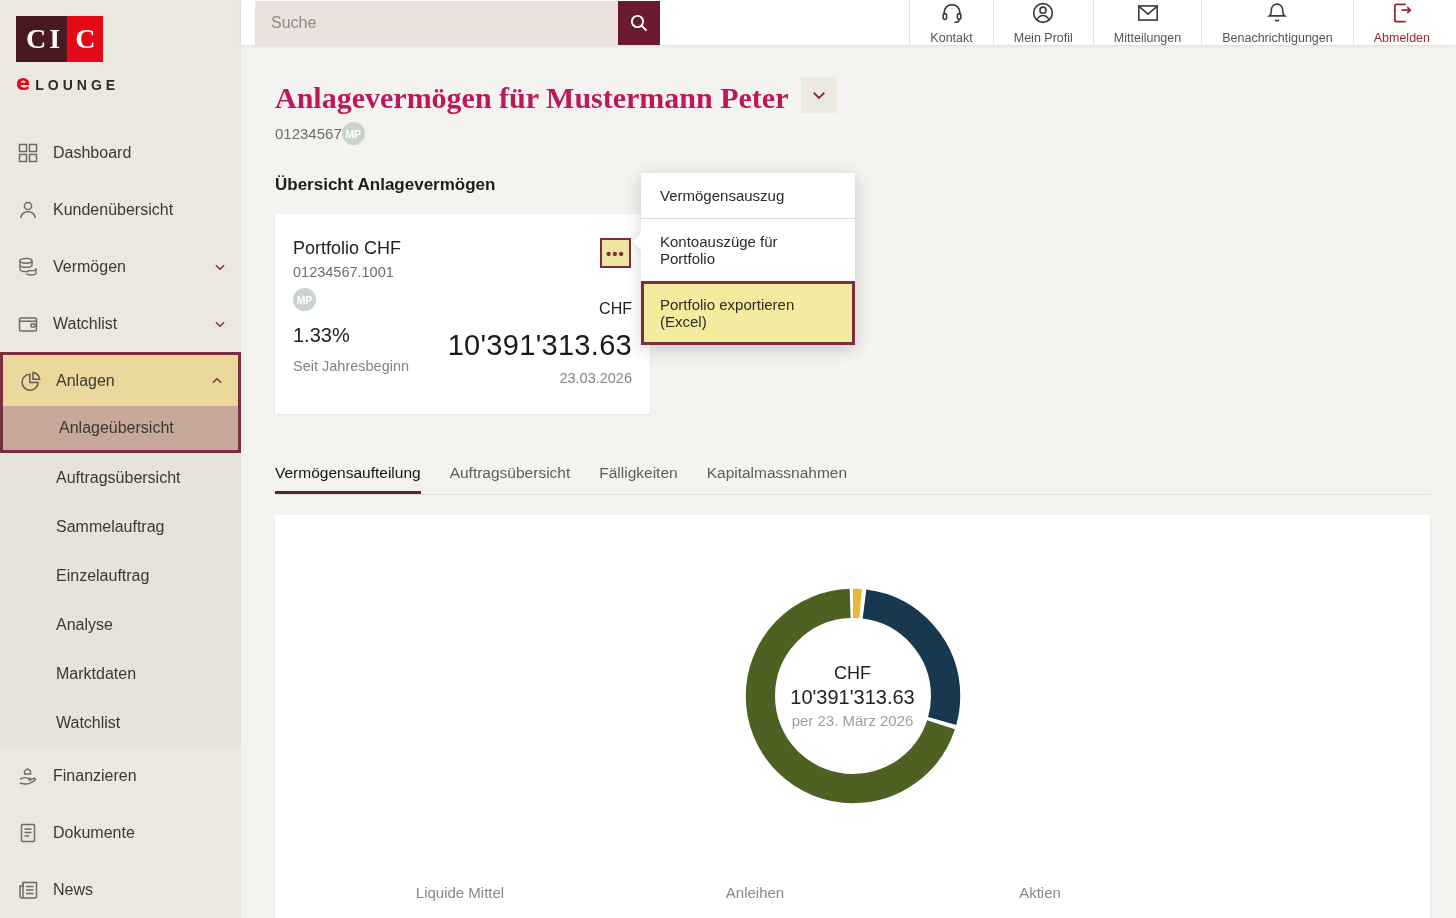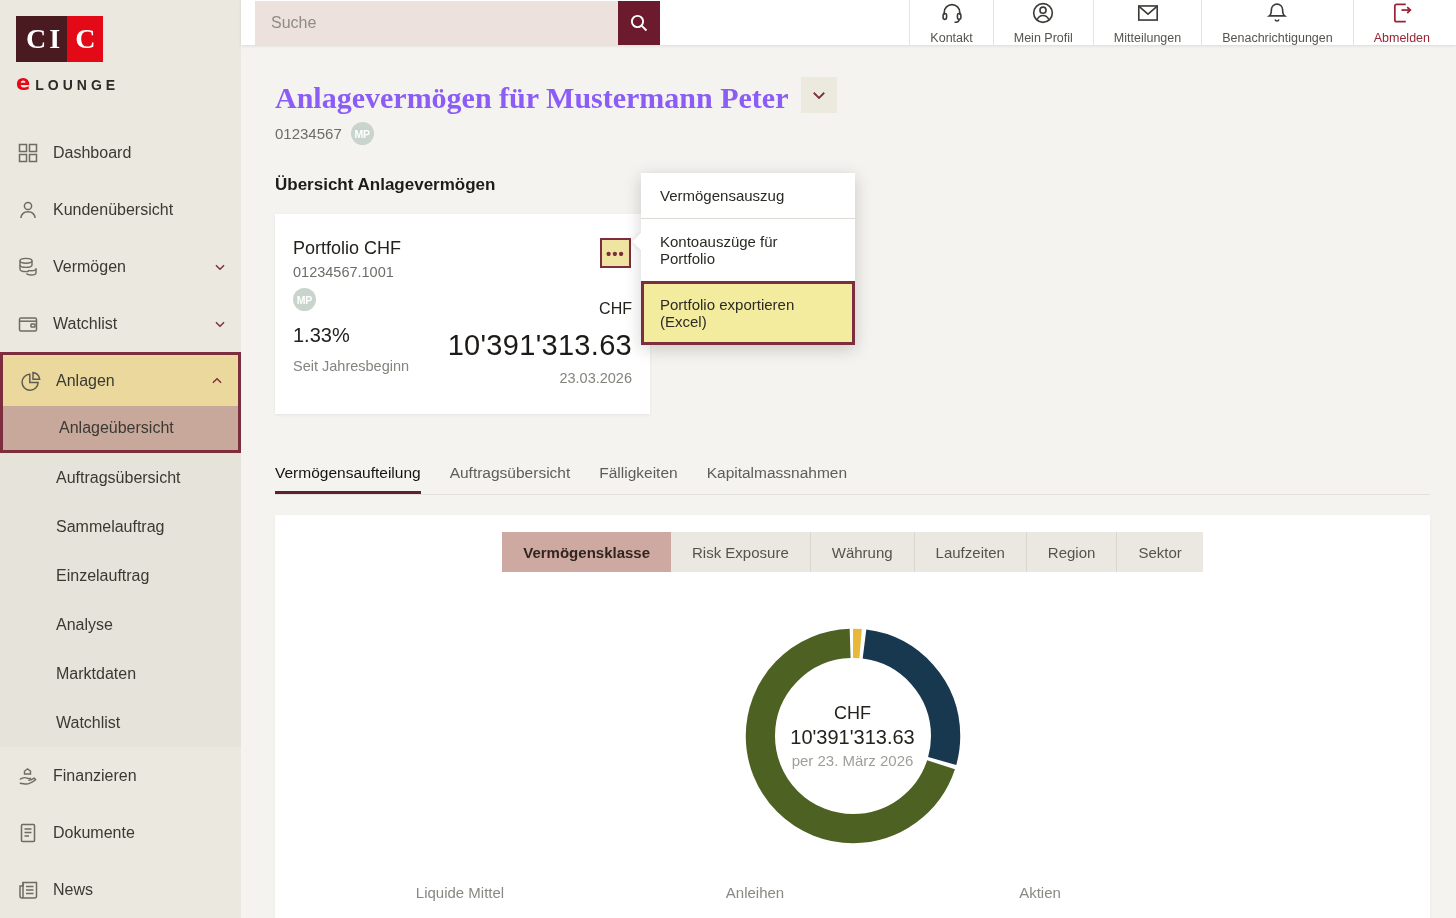--- a/index.html
+++ b/index.html
@@ -42,24 +42,24 @@
   .search-btn { width:42px; background:#6b1b2d; border:none; cursor:pointer;
     display:flex; align-items:center; justify-content:center; }
   .actions { display:flex; height:100%; align-items:stretch; margin-right:6px; }
   .action { display:flex; flex-direction:column; align-items:center; justify-content:center;
     gap:5px; padding:0 20px; border-left:1px solid #e3e3e0; cursor:pointer; min-width:72px; }
   .action .lbl { font-size:12.5px; color:#55534e; white-space:nowrap; }
   .action.logout .lbl { color:#9a2433; }
   
   .content { flex:1; position:relative; padding:0 26px 0 34px; }
   .title-row { margin-top:30px; display:flex; align-items:center; gap:12px; }
-  h1 { font-family:"Liberation Serif", serif; font-size:30px; font-weight:700; color:#8b5cf6;margin-top:6px; }
+  h1 { font-family:"Liberation Serif", serif; font-size:30px; font-weight:700; color:#be185d;margin-top:6px; }
   .chev-btn { width:36px; height:36px; background:#eceade; border:none; cursor:pointer;
     display:flex; align-items:center; justify-content:center; }
-  .subtitle-row { margin-top:7px; display:flex; align-items:center; gap:9px; }
+  .subtitle-row { margin-top:7px; display:flex; align-items:center; gap:0; }
   .cust-id { font-size:15px; color:#6e6c66; }
   .avatar { width:23px; height:23px; border-radius:50%; background:#c9d5cc; color:#fff;
     font-size:10.5px; font-weight:bold; display:flex; align-items:center; justify-content:center; }
   .section-title { margin-top:30px; font-size:17px; font-weight:bold; color:#1d1c18; }
   
   .card { margin-top:19px; width:375px; height:200px; background:#fff; position:relative;
     box-shadow:0 1px 3px rgba(0,0,0,.07); padding:24px 18px 0 18px; }
   .card .pname { font-size:18px; color:#24221d; }
   .card .pacct { margin-top:5px; font-size:14.5px; color:#6e6c66; }
   .card .avatar { margin-top:8px; }
@@ -367,28 +367,20 @@
       </div>
 
       <div class="tabs">
         <div class="tab active">Vermögensaufteilung</div>
         <div class="tab">Auftragsübersicht</div>
         <div class="tab">Fälligkeiten</div>
         <div class="tab">Kapitalmassnahmen</div>
       </div>
 
       <div class="panel">
-        <div class="subtabs">
-          <button class="subtab active">Vermögensklasse</button>
-          <button class="subtab">Risk Exposure</button>
-          <button class="subtab">Währung</button>
-          <button class="subtab">Laufzeiten</button>
-          <button class="subtab">Region</button>
-          <button class="subtab">Sektor</button>
-        </div>
 
         <div class="donut-wrap">
           <svg width="234" height="234" viewBox="0 0 240 240">
               <circle cx="120" cy="120" r="95" fill="none" stroke="#e9b73a" stroke-width="30" stroke-dasharray="7.938052083641214 596.9026041820607" stroke-dashoffset="0" transform="rotate(-90 120 120)"></circle>
               <circle cx="120" cy="120" r="95" fill="none" stroke="#17384e" stroke-width="30" stroke-dasharray="163.13272917097703 596.9026041820607" stroke-dashoffset="-11.938052083641214" transform="rotate(-90 120 120)"></circle>
               <circle cx="120" cy="120" r="95" fill="none" stroke="#4d6123" stroke-width="30" stroke-dasharray="413.8318229274425 596.9026041820607" stroke-dashoffset="-179.07078125461825" transform="rotate(-90 120 120)"></circle>
             </svg>
           <div class="donut-center">
             <div class="c1">CHF</div>
             <div class="c2">10'391'313.63</div>

